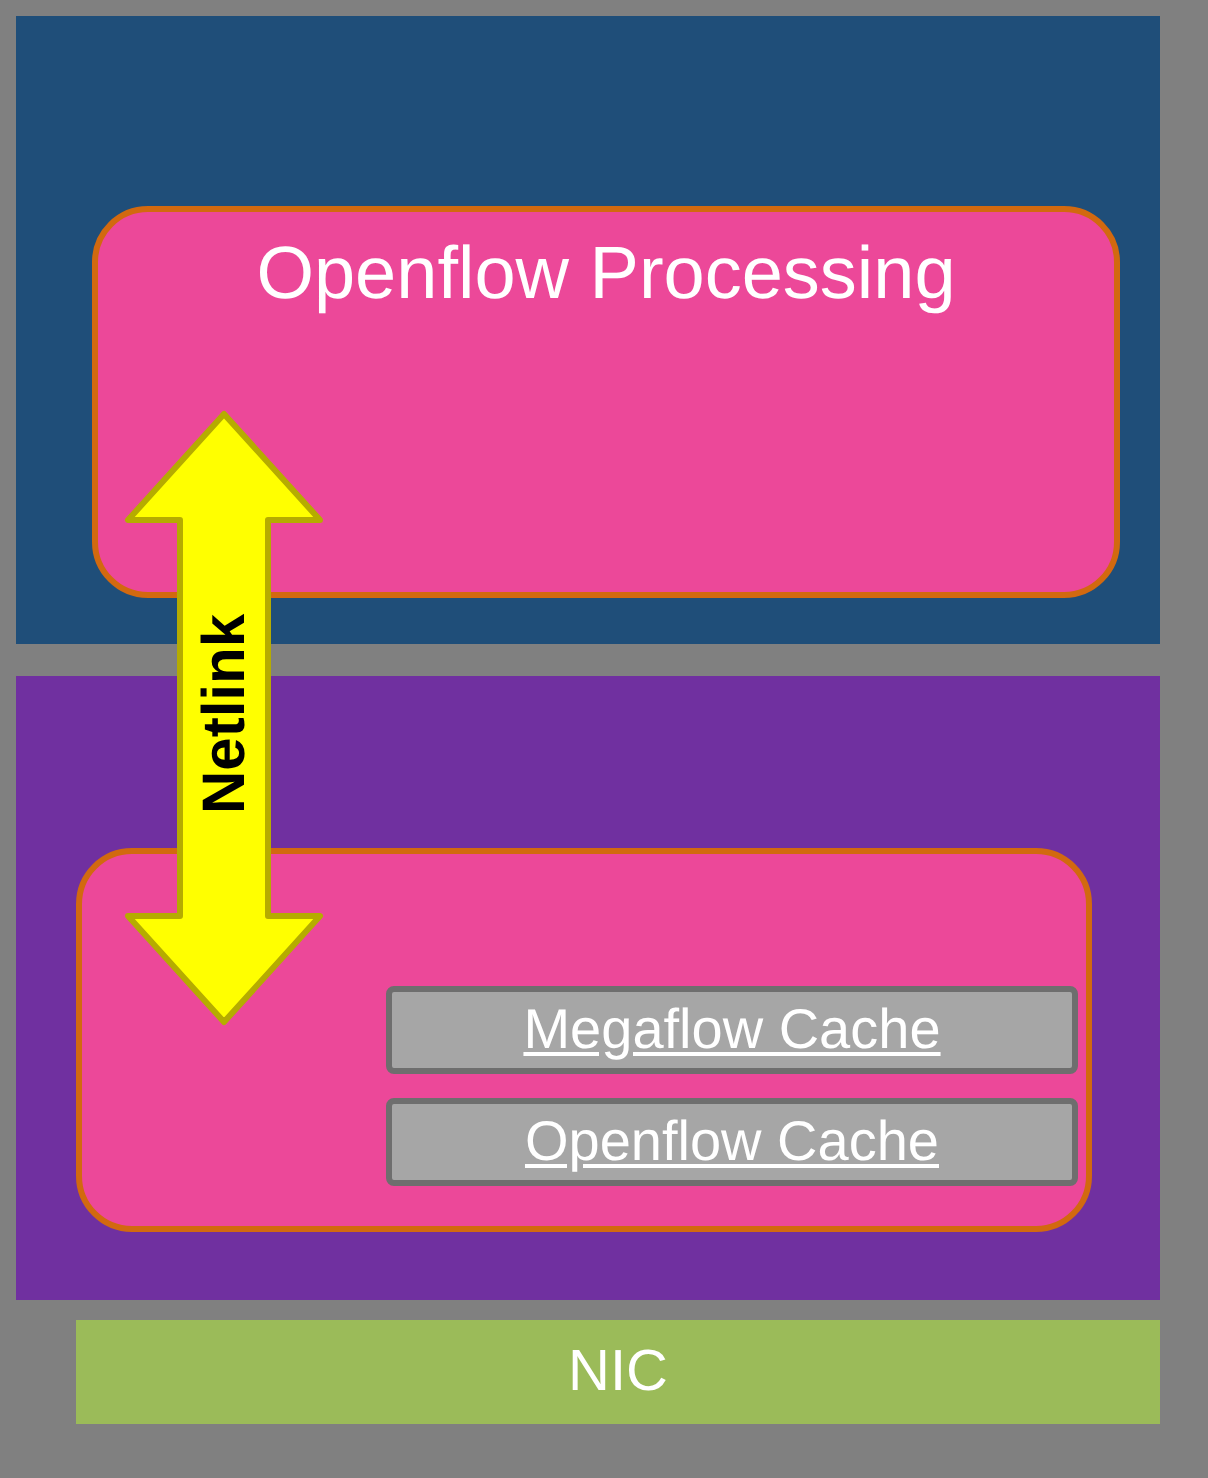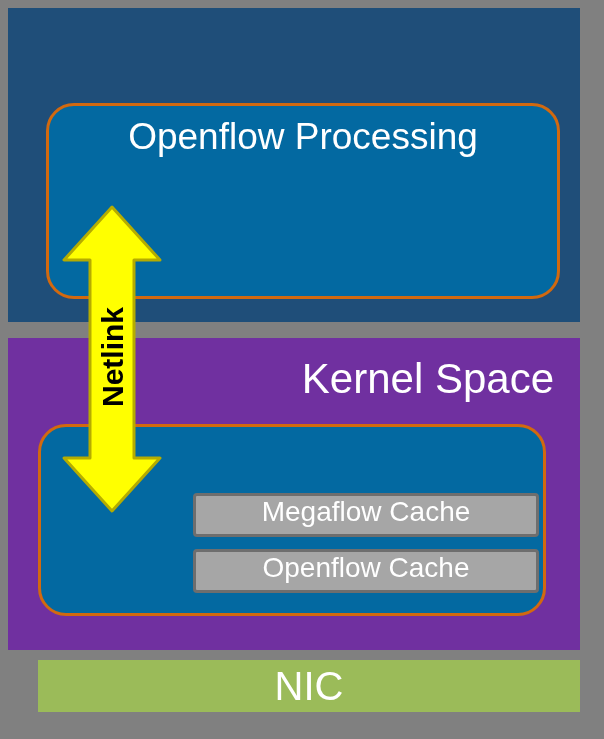--- a/index.html
+++ b/index.html
@@ -36,21 +36,21 @@
     font-size: 42px;
     line-height: 1.1;
     white-space: nowrap;
   }
   .user-space .space-title { top: 18px; right: 22px; }
   .kernel-space .space-title { top: 18px; right: 26px; }
 
   
   .process-box {
     position: absolute;
-    background: #0369a1;
+    background: #ec4899;
     border: 3px solid #D2690F;
     border-radius: 28px;
     box-sizing: border-box;
   }
   .openflow-box {
     left: 38px;
     top: 95px;
     width: 514px;
     height: 196px;
   }
@@ -75,42 +75,43 @@
   .cache-box {
     position: absolute;
     left: 152px;  
     width: 346px;
     height: 44px;
     background: #A6A6A6;
     border: 3px solid #6E6E6E;
     border-radius: 4px;
     box-sizing: border-box;
     display: flex;
-    align-items: flex-start;
+    align-items: center;
     justify-content: center;
     color: #FFFFFF;
     font-size: 28px;
     white-space: nowrap;
+    text-decoration: underline;
   }
   .megaflow { top: 66px; }
   .microflow { top: 122px; }
 
   
   .nic-bar {
     position: absolute;
     left: 38px;
     top: 660px;
     width: 542px;
     height: 52px;
     background: #9BBB59;
     display: flex;
     align-items: center;
     justify-content: center;
     color: #FFFFFF;
-    font-size: 40px;
+    font-size: 29px;
   }
 
   
   .netlink-arrow {
     position: absolute;
     left: 60px;
     top: 204px;
     width: 104px;
     height: 310px;
     z-index: 10;
@@ -132,21 +133,20 @@
 
 <div class="canvas">
 
   <div class="space-box user-space">
     <div class="process-box openflow-box">
       <div class="process-title">Openflow Processing</div>
     </div>
   </div>
 
   <div class="space-box kernel-space">
-    <div class="space-title">Kernel Space</div>
     <div class="process-box kernel-proc-box">
       <div class="cache-box megaflow">
         <span>Megaflow Cache</span>
       </div>
       <div class="cache-box microflow">
         <span>Openflow Cache</span>
       </div>
     </div>
   </div>
 

